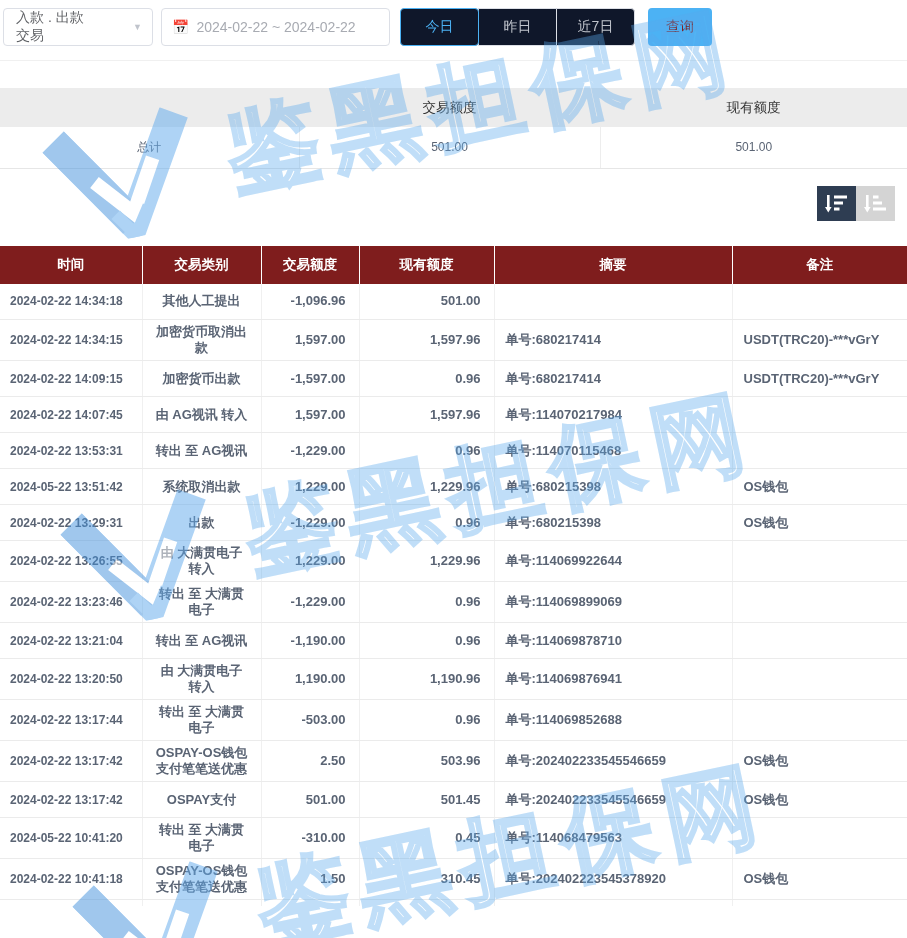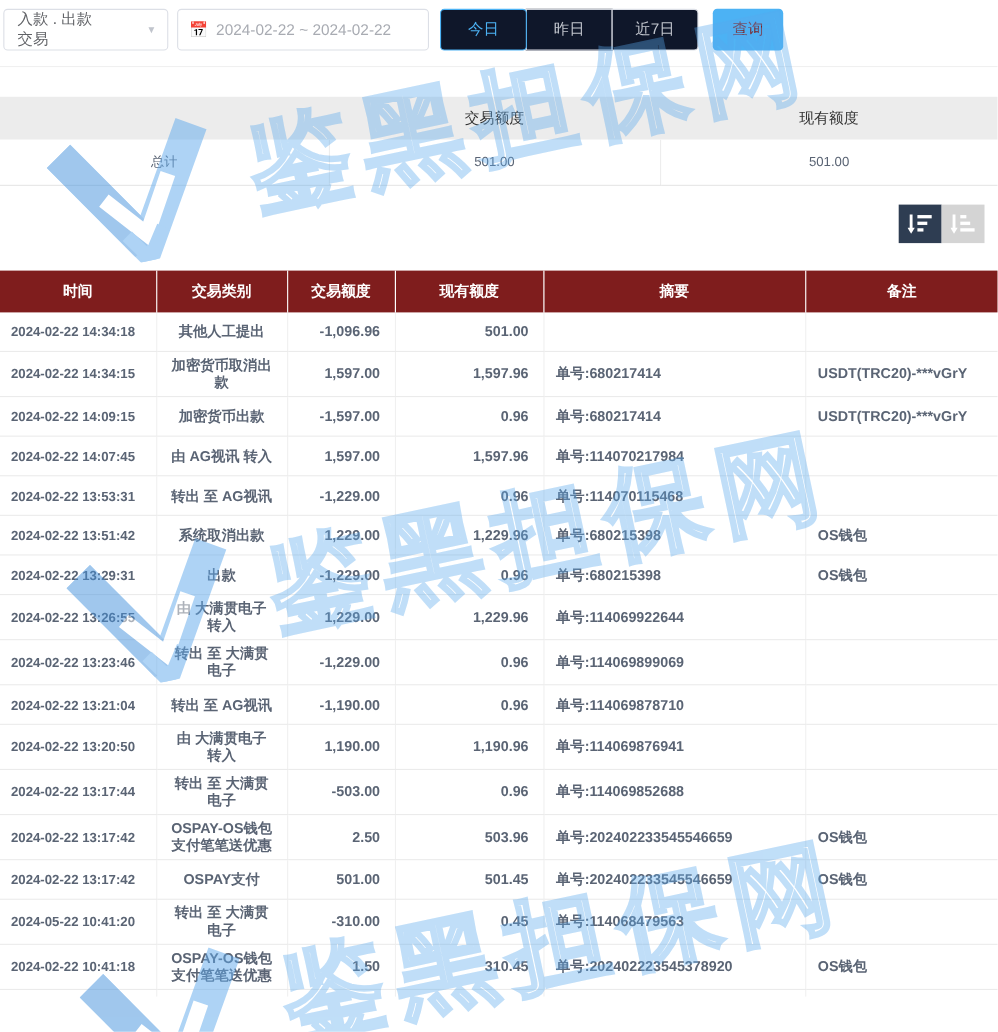--- a/index.html
+++ b/index.html
@@ -186,21 +186,21 @@
       </tr>
       <tr>
         <td class="c-time">2024-02-22 13:53:31</td>
         <td class="c-type">转出 至 AG视讯</td>
         <td class="c-amt">-1,229.00</td>
         <td class="c-bal">0.96</td>
         <td class="c-sum">单号:114070115468</td>
         <td class="c-note"></td>
       </tr>
       <tr>
-        <td class="c-time">2024-02-22 13:51:42</td>
+        <td class="c-time">2024-05-22 13:51:42</td>
         <td class="c-type">系统取消出款</td>
         <td class="c-amt">1,229.00</td>
         <td class="c-bal">1,229.96</td>
         <td class="c-sum">单号:680215398</td>
         <td class="c-note">OS钱包</td>
       </tr>
       <tr>
         <td class="c-time">2024-02-22 13:29:31</td>
         <td class="c-type">出款</td>
         <td class="c-amt">-1,229.00</td>

